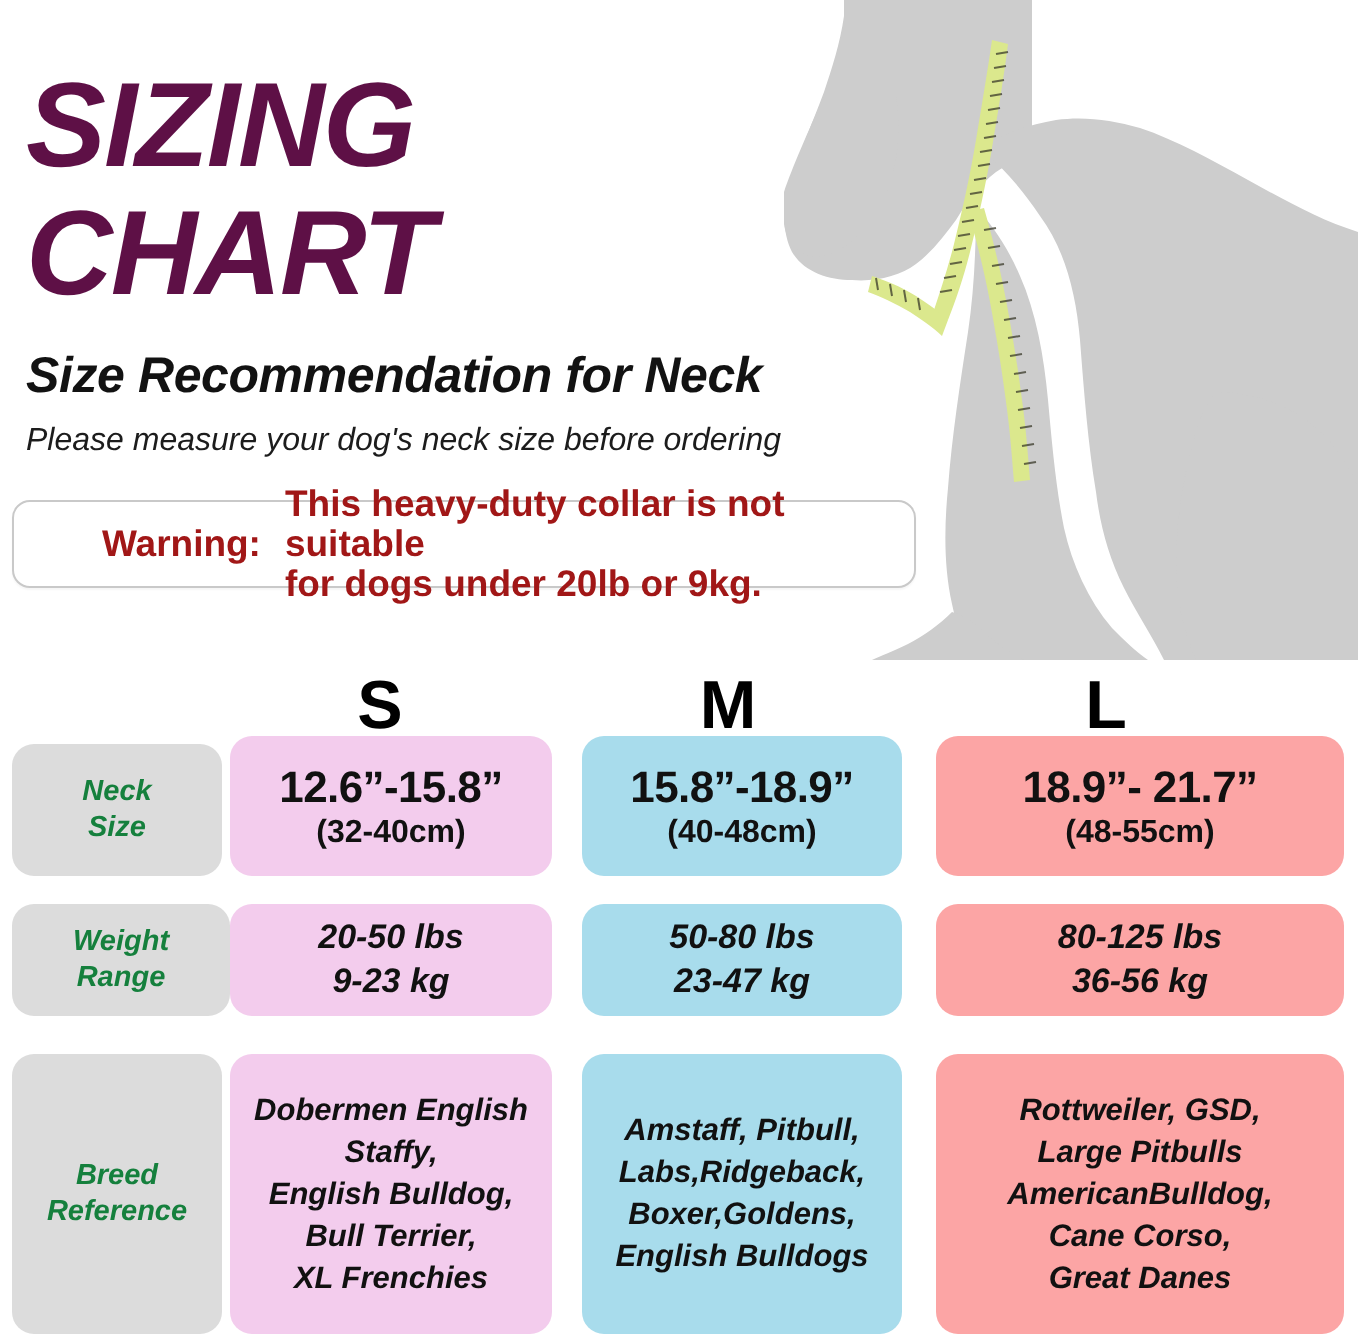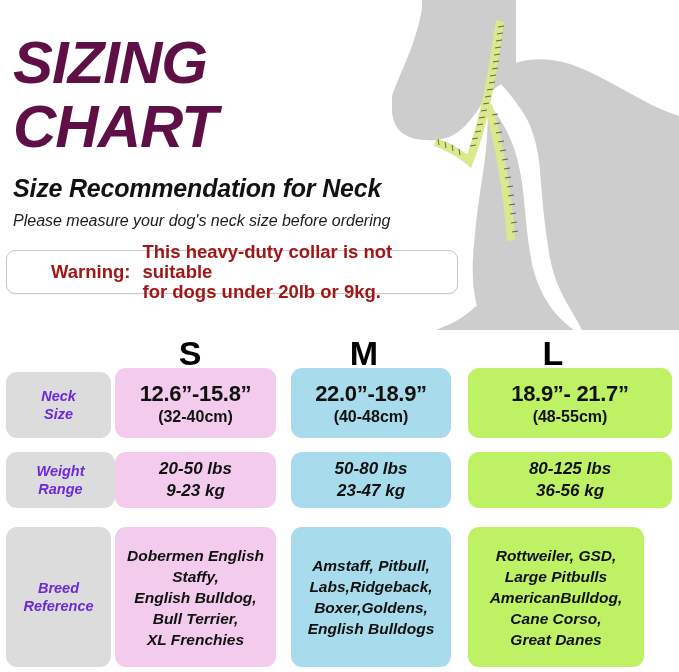--- a/index.html
+++ b/index.html
@@ -133,25 +133,25 @@
     text-align: center;
     z-index: 2;
   }
   .cell-label {
     background: #dcdcdc;
     font-family: "Liberation Sans", sans-serif;
     font-weight: bold;
     font-style: italic;
     font-size: 14.5px;
     line-height: 18px;
-    color: #6d28d9;
+    color: #15803d;
   }
   .c-pink  { background: #f3cced; }
   .c-blue  { background: #a8dcec; }
-  .c-green { background: #bef264; }
+  .c-green { background: #fca5a5; }
 
   .neck-main {
     font-family: "Liberation Sans", sans-serif;
     font-weight: bold;
     font-size: 22px;
     color: #111111;
     letter-spacing: -0.3px;
   }
   .neck-sub {
     font-family: "Liberation Sans", sans-serif;
@@ -353,21 +353,21 @@
 
   <div class="cell cell-label" style="left:6px; top:372px; width:105px; height:66px;">
     <span>Neck</span>
     <span>Size</span>
   </div>
   <div class="cell c-pink" style="left:115px; top:368px; width:161px; height:70px;">
     <span class="neck-main">12.6”-15.8”</span>
     <span class="neck-sub">(32-40cm)</span>
   </div>
   <div class="cell c-blue" style="left:291px; top:368px; width:160px; height:70px;">
-    <span class="neck-main">22.0”-18.9”</span>
+    <span class="neck-main">15.8”-18.9”</span>
     <span class="neck-sub">(40-48cm)</span>
   </div>
   <div class="cell c-green" style="left:468px; top:368px; width:204px; height:70px;">
     <span class="neck-main">18.9”- 21.7”</span>
     <span class="neck-sub">(48-55cm)</span>
   </div>
 
   <div class="cell cell-label" style="left:6px; top:452px; width:109px; height:56px;">
     <span>Weight</span>
     <span>Range</span>
@@ -395,21 +395,21 @@
     <span class="breed-line">English Bulldog,</span>
     <span class="breed-line">Bull Terrier,</span>
     <span class="breed-line">XL Frenchies</span>
   </div>
   <div class="cell c-blue" style="left:291px; top:527px; width:160px; height:140px;">
     <span class="breed-line">Amstaff, Pitbull,</span>
     <span class="breed-line">Labs,Ridgeback,</span>
     <span class="breed-line">Boxer,Goldens,</span>
     <span class="breed-line">English Bulldogs</span>
   </div>
-  <div class="cell c-green" style="left:468px; top:527px; width:176px; height:140px;">
+  <div class="cell c-green" style="left:468px; top:527px; width:204px; height:140px;">
     <span class="breed-line">Rottweiler, GSD,</span>
     <span class="breed-line">Large Pitbulls</span>
     <span class="breed-line">AmericanBulldog,</span>
     <span class="breed-line">Cane Corso,</span>
     <span class="breed-line">Great Danes</span>
   </div>
 
 </div>
 
 </body></html>

